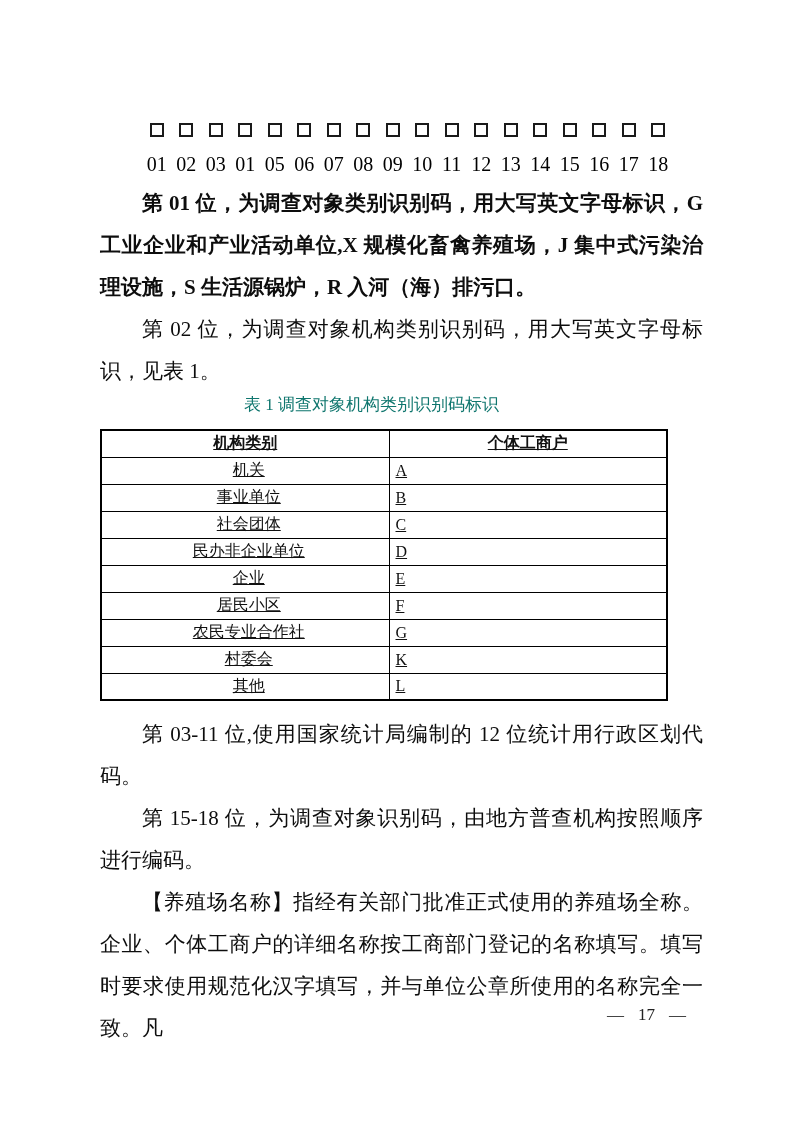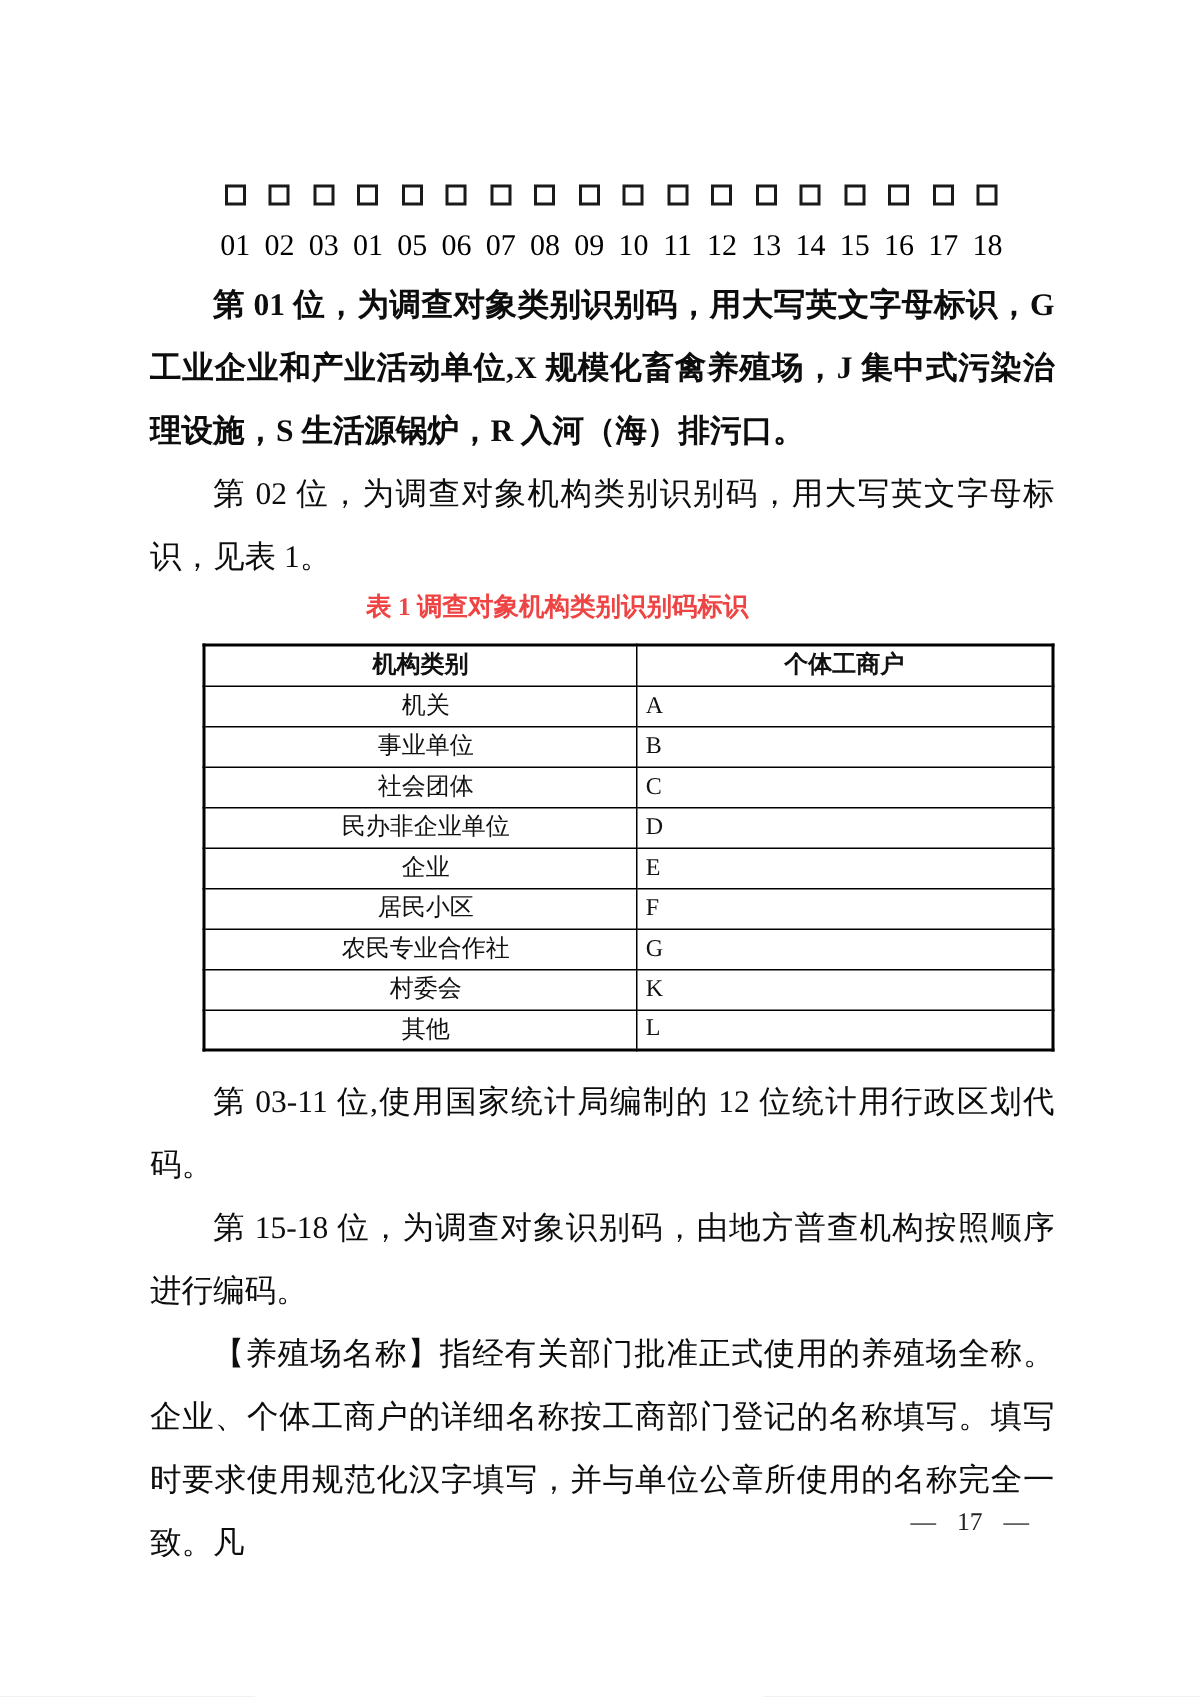--- a/index.html
+++ b/index.html
@@ -34,34 +34,35 @@
     font-size:21px;
     line-height:42px;
     text-align:justify;
     text-indent:2em;
     color:#0d0d0d;
   }
   .para.first { margin-top:8px;font-weight:bold; }
   
   .table-title {
     text-align:center;
-    font-weight:bold;
+    font-weight:normal;
     font-size:17px;
     line-height:26px;
     margin-top:0;
     margin-right:60px;
-    color:#ef4444;
+    color:#0f766e;
   }
   
   table.code-table {
     border-collapse:collapse;
-    margin-left:35px;
+    margin-left:0;
     margin-top:11px;
     width:566px;
     table-layout:fixed;
+    text-decoration:underline;
   }
   table.code-table { border:2px solid #000; }
   table.code-table th, table.code-table td {
     border:1px solid #000;
     height:27px;
     font-size:16px;
     vertical-align:middle;
   }
   table.code-table th {
     font-weight:bold;

